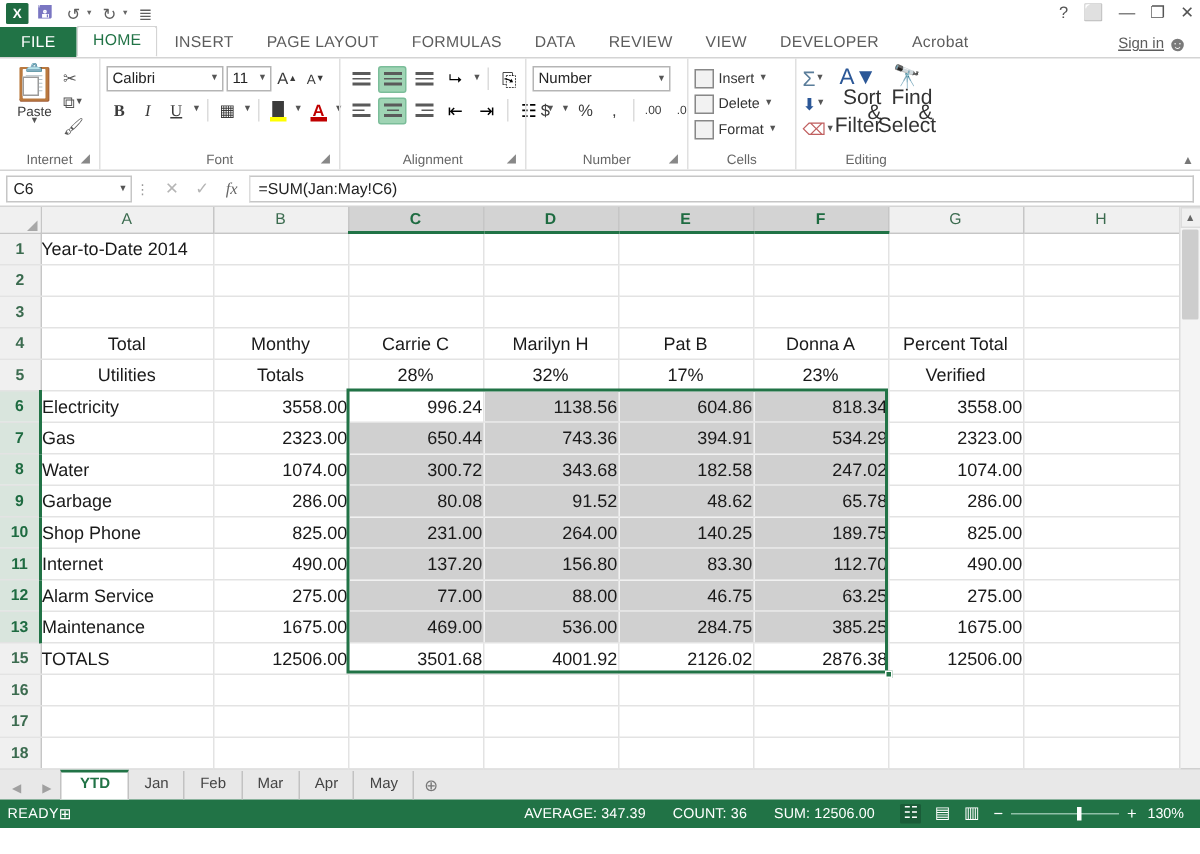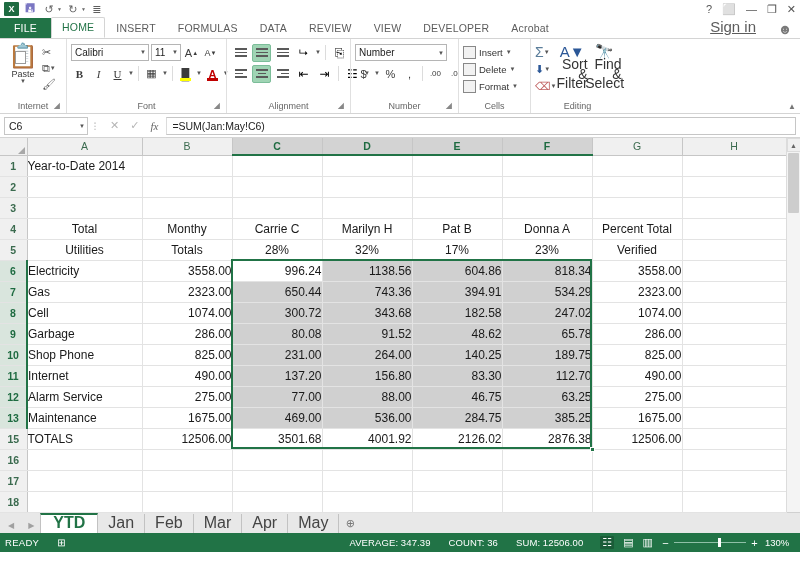--- a/index.html
+++ b/index.html
@@ -47,21 +47,21 @@
   }
   .rtab.file {
     background: #217346; color: #fff; padding: 4px 14px 4px 14px; font-weight: normal;
   }
   .rtab.active {
     background: #ffffff; color: #217346;
     border: 1px solid #d4d4d4; border-bottom: 1px solid #ffffff;
     border-radius: 2px 2px 0 0; position: relative; z-index: 3; padding: 3px 10px 4px 10px;
   }
   .signin {
-    position: absolute; right: 44px; bottom: 3px; font-size: 15px; color: #5c5c5c; text-decoration: underline;
+    position: absolute; right: 24px; bottom: 3px; font-size: 10px; color: #5c5c5c; text-decoration: underline;
   }
   .acct-ico {
     position: absolute; right: 5px; bottom: 0px; width: 20px; height: 18px;
     color:#7a7a7a; font-size: 14px; text-align:center; line-height:18px;
   }
 
   
   .ribbon {
     height: 76px; background: #ffffff; border-top: 1px solid #d4d4d4;
     border-bottom: 1px solid #d4d4d4;
@@ -231,39 +231,39 @@
 
   
   .tabbar {
     height:21px; background:#e8e8e8; display:flex; align-items:flex-end;
     border-top:1px solid #d0d0d0;
   }
   .navbtns { display:flex; align-items:center; padding:0 6px 3px 8px; gap:14px; }
   .navbtn { font-size:8px; color:#a0a0a0; }
   .stabs { display:flex; align-items:flex-end; }
   .stab {
-    font-size:16px; color:#444; padding:3px 10px 4px 10px; line-height:12px;
+    font-size:10px; color:#444; padding:3px 10px 4px 10px; line-height:12px;
     border-right:1px solid #c2c2c2;
   }
   .stab.active {
     background:#ffffff; color:#217346; font-weight:bold;
     border:1px solid #c2c2c2; border-bottom:none; border-top:2px solid #217346;
     padding:2px 12px 4px 12px; border-right:1px solid #c2c2c2;
   }
   .addsheet {
     width:22px; text-align:center; font-size:11px; color:#777; padding-bottom:3px;
   }
   .hsplit { flex:1; }
 
   
   .status {
     height:19px; background:#217346; display:flex; align-items:center;
     color:#ffffff; font-size:9.5px; padding:0 5px;
   }
-  .st-ready { padding-right:18px; letter-spacing:.3px; }
+  .st-ready { padding-right:0; letter-spacing:.3px; }
   .st-rec { font-size:10px; }
   .st-spacer { flex:1; }
   .st-stat { padding:0 9px; letter-spacing:.1px; }
   .view-btns { display:flex; align-items:center; gap:9px; padding:0 8px; }
   .vb { font-size:11px; line-height:11px; }
   .vb.on { background:#1a5c38; padding:1px 2px; border-radius:1px; }
   .zoomctl { display:flex; align-items:center; gap:4px; padding-right:6px; }
   .zminus, .zplus { font-size:11px; width:9px; text-align:center; }
   .ztrack { width:72px; height:1px; background:#8fc0a7; position:relative; }
   .zthumb { position:absolute; left:44px; top:-4px; width:3px; height:9px; background:#ffffff; }
@@ -288,20 +288,21 @@
     <span class="win-btn">—</span>
     <span class="win-btn">❐</span>
     <span class="win-btn">✕</span>
   </div>
 </div>
 
 <div class="tabstrip">
   <div class="rtab file">FILE</div>
   <div class="rtab active">HOME</div>
   <div class="rtab">INSERT</div>
+  <div class="rtab">PAGE LAYOUT</div>
   <div class="rtab">FORMULAS</div>
   <div class="rtab">DATA</div>
   <div class="rtab">REVIEW</div>
   <div class="rtab">VIEW</div>
   <div class="rtab">DEVELOPER</div>
   <div class="rtab">Acrobat</div>
   <div class="signin">Sign in</div>
   <div class="acct-ico">☻</div>
 </div>
 
@@ -646,21 +647,21 @@
           <td class="cell r">2323.00</td>
           <td class="cell r selbg">650.44</td>
           <td class="cell r selbg">743.36</td>
           <td class="cell r selbg">394.91</td>
           <td class="cell r selbg">534.29</td>
           <td class="cell r">2323.00</td>
           <td class="cell r"></td>
         </tr>
         <tr>
           <th class="rowhead sel">8</th>
-          <td class="cell l">Cell</td>
+          <td class="cell l">Water</td>
           <td class="cell r">1074.00</td>
           <td class="cell r selbg">300.72</td>
           <td class="cell r selbg">343.68</td>
           <td class="cell r selbg">182.58</td>
           <td class="cell r selbg">247.02</td>
           <td class="cell r">1074.00</td>
           <td class="cell r"></td>
         </tr>
         <tr>
           <th class="rowhead sel">9</th>

